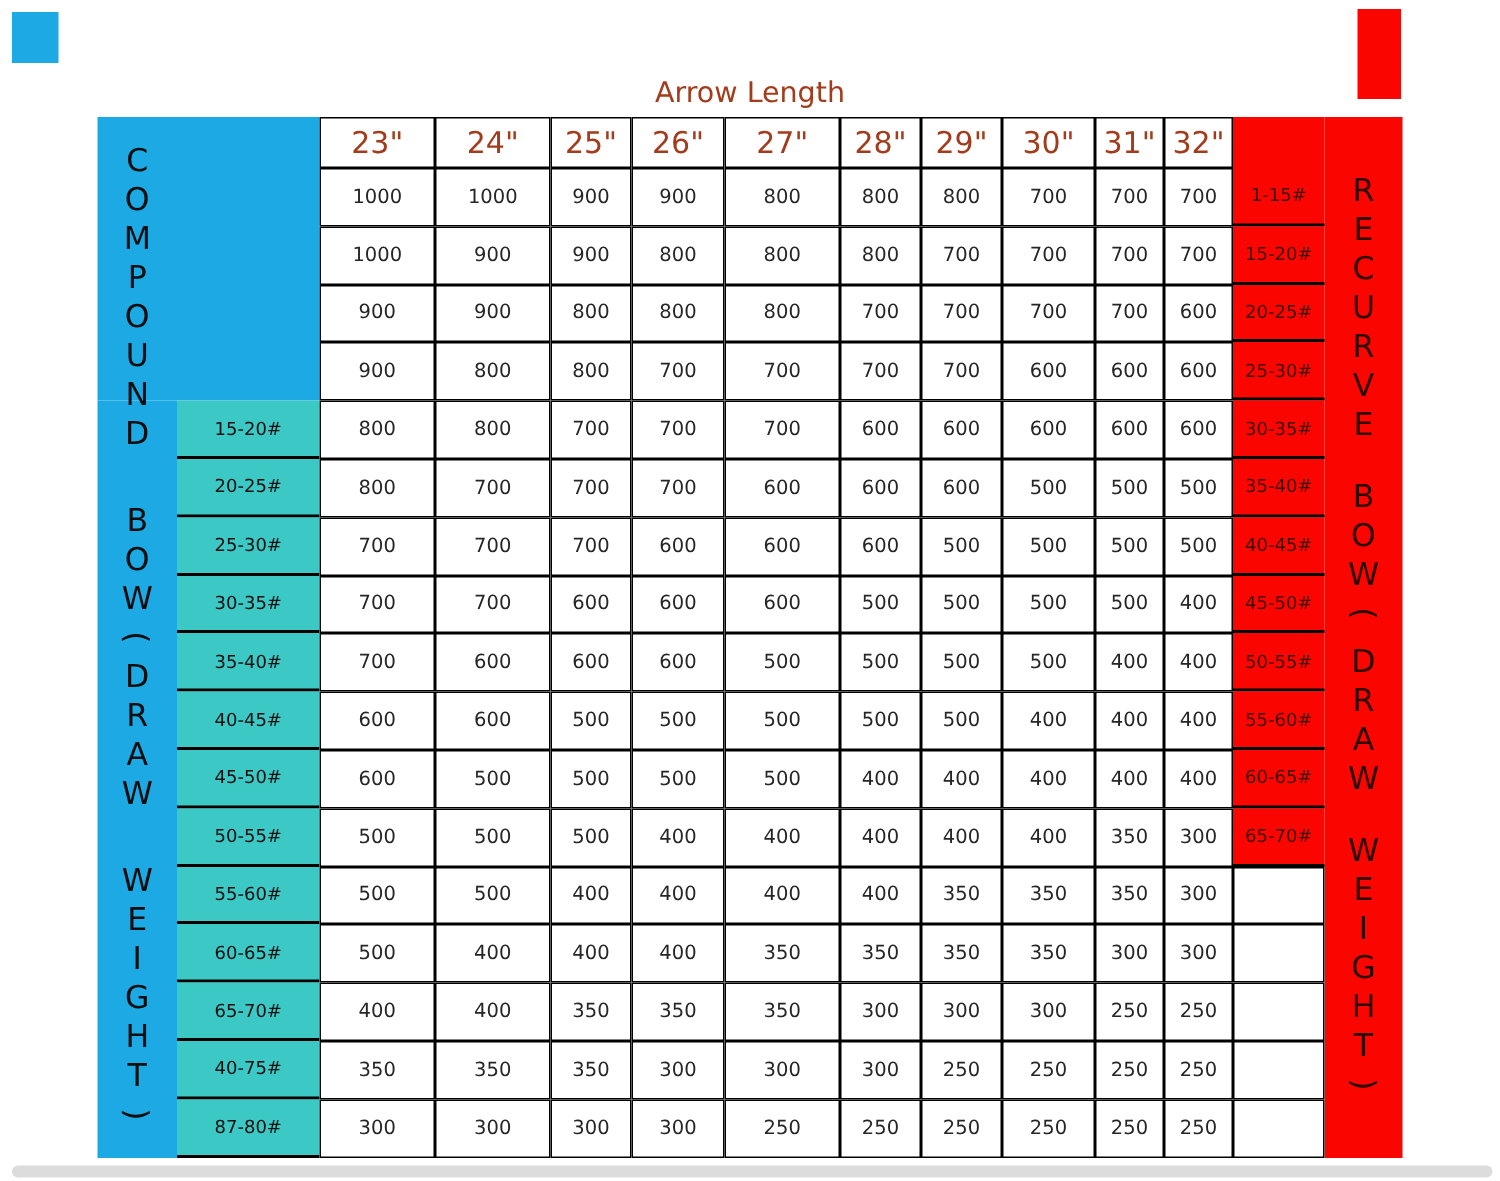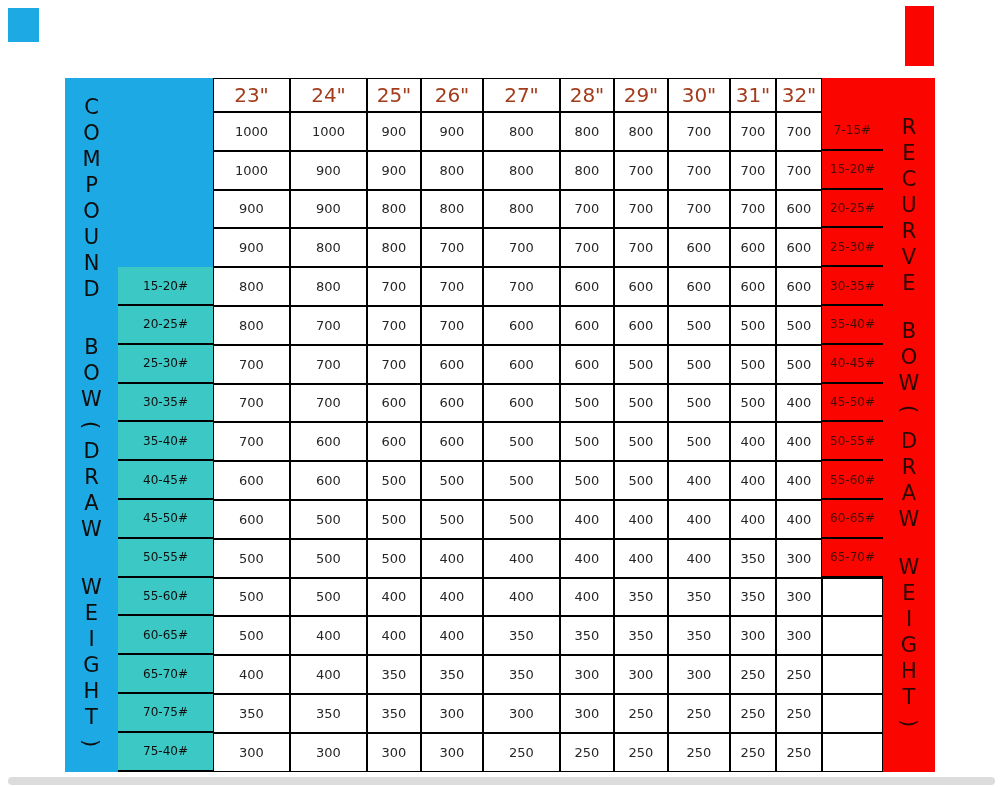--- a/index.html
+++ b/index.html
@@ -62,20 +62,21 @@
     background:#dcdcdc;border-radius:4px;
   }
 </style>
 </head>
 <body>
 
 <div class="page">
   <div class="swatch swatch-blue"></div>
   <div class="swatch swatch-red"></div>
 
+  <div class="subtitle">Arrow Length</div>
 
   <div class="grid" id="grid">
     <div class="blue-wide"></div>
     <div class="blue-narrow"></div>
     <div class="red-header-cell"></div>
     <div class="red-band"></div>
   <div class="gcell cell header" style="grid-area: 1 / 3;">23"</div>
       <div class="gcell cell header" style="grid-area: 1 / 4;">24"</div>
       <div class="gcell cell header" style="grid-area: 1 / 5;">25"</div>
       <div class="gcell cell header" style="grid-area: 1 / 6;">26"</div>
@@ -88,21 +89,21 @@
       <div class="gcell cell" style="grid-area: 2 / 3;">1000</div>
       <div class="gcell cell" style="grid-area: 2 / 4;">1000</div>
       <div class="gcell cell" style="grid-area: 2 / 5;">900</div>
       <div class="gcell cell" style="grid-area: 2 / 6;">900</div>
       <div class="gcell cell" style="grid-area: 2 / 7;">800</div>
       <div class="gcell cell" style="grid-area: 2 / 8;">800</div>
       <div class="gcell cell" style="grid-area: 2 / 9;">800</div>
       <div class="gcell cell" style="grid-area: 2 / 10;">700</div>
       <div class="gcell cell" style="grid-area: 2 / 11;">700</div>
       <div class="gcell cell" style="grid-area: 2 / 12;">700</div>
-      <div class="gcell red-label" style="grid-area: 2 / 13;">7-15#</div>
+      <div class="gcell red-label" style="grid-area: 2 / 13;">1-15#</div>
       <div class="gcell cell" style="grid-area: 3 / 3;">1000</div>
       <div class="gcell cell" style="grid-area: 3 / 4;">900</div>
       <div class="gcell cell" style="grid-area: 3 / 5;">900</div>
       <div class="gcell cell" style="grid-area: 3 / 6;">800</div>
       <div class="gcell cell" style="grid-area: 3 / 7;">800</div>
       <div class="gcell cell" style="grid-area: 3 / 8;">800</div>
       <div class="gcell cell" style="grid-area: 3 / 9;">700</div>
       <div class="gcell cell" style="grid-area: 3 / 10;">700</div>
       <div class="gcell cell" style="grid-area: 3 / 11;">700</div>
       <div class="gcell cell" style="grid-area: 3 / 12;">700</div>
@@ -254,33 +255,33 @@
       <div class="gcell cell" style="grid-area: 16 / 4;">400</div>
       <div class="gcell cell" style="grid-area: 16 / 5;">350</div>
       <div class="gcell cell" style="grid-area: 16 / 6;">350</div>
       <div class="gcell cell" style="grid-area: 16 / 7;">350</div>
       <div class="gcell cell" style="grid-area: 16 / 8;">300</div>
       <div class="gcell cell" style="grid-area: 16 / 9;">300</div>
       <div class="gcell cell" style="grid-area: 16 / 10;">300</div>
       <div class="gcell cell" style="grid-area: 16 / 11;">250</div>
       <div class="gcell cell" style="grid-area: 16 / 12;">250</div>
       <div class="gcell cell" style="grid-area: 16 / 13;"></div>
-      <div class="gcell teal-label" style="grid-area: 17 / 2;">70-75#</div>
+      <div class="gcell teal-label" style="grid-area: 17 / 2;">40-75#</div>
       <div class="gcell cell" style="grid-area: 17 / 3;">350</div>
       <div class="gcell cell" style="grid-area: 17 / 4;">350</div>
       <div class="gcell cell" style="grid-area: 17 / 5;">350</div>
       <div class="gcell cell" style="grid-area: 17 / 6;">300</div>
       <div class="gcell cell" style="grid-area: 17 / 7;">300</div>
       <div class="gcell cell" style="grid-area: 17 / 8;">300</div>
       <div class="gcell cell" style="grid-area: 17 / 9;">250</div>
       <div class="gcell cell" style="grid-area: 17 / 10;">250</div>
       <div class="gcell cell" style="grid-area: 17 / 11;">250</div>
       <div class="gcell cell" style="grid-area: 17 / 12;">250</div>
       <div class="gcell cell" style="grid-area: 17 / 13;"></div>
-      <div class="gcell teal-label" style="grid-area: 18 / 2;">75-40#</div>
+      <div class="gcell teal-label" style="grid-area: 18 / 2;">87-80#</div>
       <div class="gcell cell" style="grid-area: 18 / 3;">300</div>
       <div class="gcell cell" style="grid-area: 18 / 4;">300</div>
       <div class="gcell cell" style="grid-area: 18 / 5;">300</div>
       <div class="gcell cell" style="grid-area: 18 / 6;">300</div>
       <div class="gcell cell" style="grid-area: 18 / 7;">250</div>
       <div class="gcell cell" style="grid-area: 18 / 8;">250</div>
       <div class="gcell cell" style="grid-area: 18 / 9;">250</div>
       <div class="gcell cell" style="grid-area: 18 / 10;">250</div>
       <div class="gcell cell" style="grid-area: 18 / 11;">250</div>
       <div class="gcell cell" style="grid-area: 18 / 12;">250</div>

